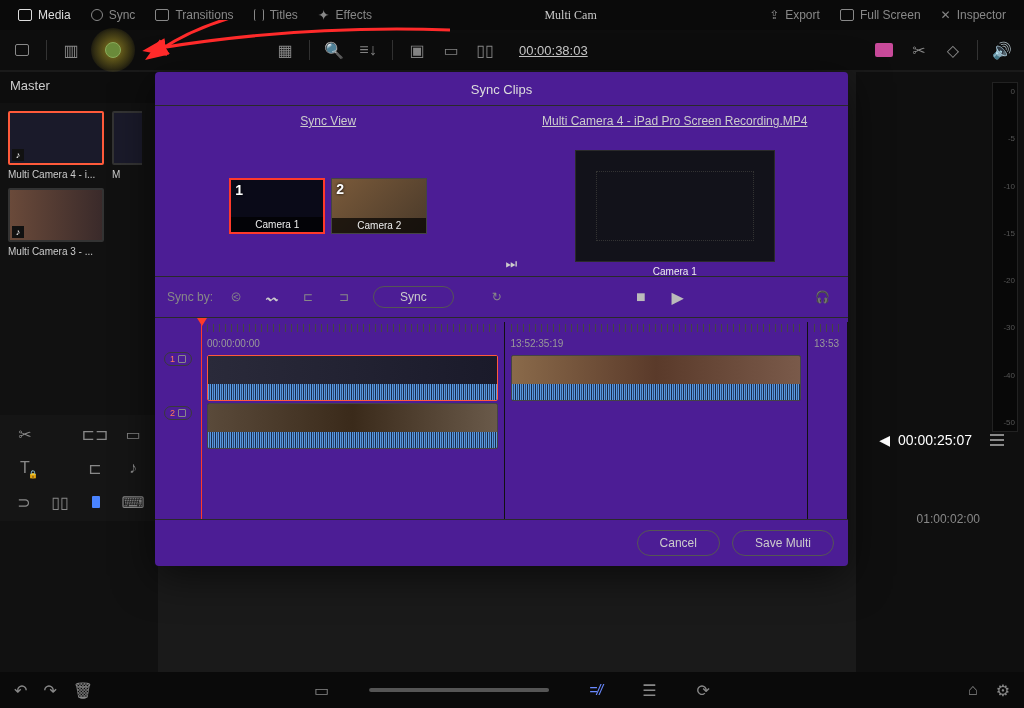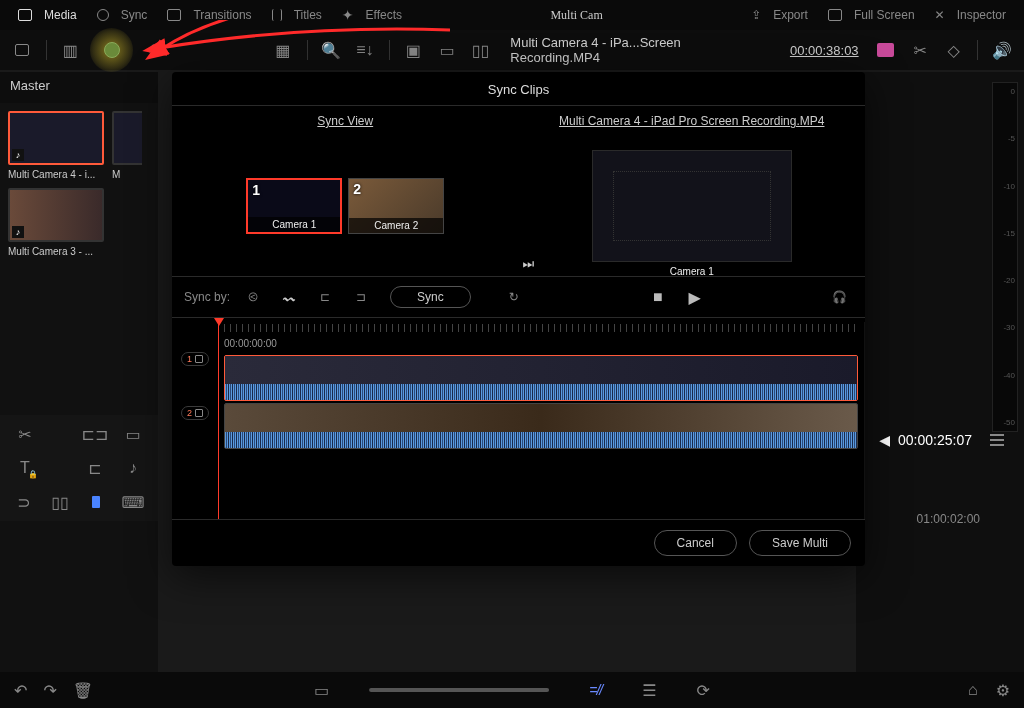--- a/index.html
+++ b/index.html
@@ -1,20 +1,20 @@
 <!DOCTYPE html>
 <html><head>
 <meta charset="utf-8">
 <style>
   * { box-sizing: border-box; margin: 0; padding: 0; font-family: -apple-system, "Helvetica Neue", Arial, sans-serif; }
   body { width: 1024px; height: 708px; background: #1a1a1a; color: #ccc; overflow: hidden; position: relative; }
   
   
   .topbar { display: flex; align-items: center; height: 30px; background: #0a0a0a; padding: 0 8px; font-size: 12px; }
-  .topbar .menu-item { display: flex; align-items: center; padding: 0 10px; color: #888; gap: 12px; cursor: pointer; }
+  .topbar .menu-item { display: flex; align-items: center; padding: 0 10px; color: #888; gap: 6px; cursor: pointer; }
   .topbar .menu-item.active { color: #ddd; }
   .topbar .spacer { flex: 1; }
   .topbar .title { color: #ccc; font-family: Liberation Serif, serif; }
   .icon { width: 14px; height: 12px; border: 1px solid currentColor; display: inline-block; border-radius: 2px; }
   .icon.sync { width: 12px; height: 12px; border-radius: 50%; }
   
   
   .toolbar2 { display: flex; align-items: center; height: 40px; background: #0d0d0d; padding: 0 8px; gap: 6px; position: relative; }
   .tb-btn { width: 28px; height: 24px; display: flex; align-items: center; justify-content: center; color: #888; border-radius: 3px; }
   .tb-btn.hilite { background: radial-gradient(circle, rgba(190,170,40,0.7) 0%, rgba(190,170,40,0.2) 60%, transparent 80%); border-radius: 50%; width: 44px; height: 44px; }
@@ -35,21 +35,21 @@
   .thumb-img .note { position: absolute; bottom: 2px; left: 2px; width: 12px; height: 12px; background: #111; color: #fff; font-size: 9px; display: flex; align-items: center; justify-content: center; }
   .thumb-label { font-size: 10px; color: #ccc; margin-top: 4px; white-space: nowrap; overflow: hidden; text-overflow: ellipsis; }
   
   
   .toolcol { position: absolute; left: 0; top: 415px; width: 158px; padding: 8px; display: flex; flex-direction: column; gap: 12px; background:#151515; }
   .toolrow { display: flex; gap: 16px; padding: 2px 6px; color:#888; }
   .toolrow .ti { width: 22px; height: 18px; display:flex; align-items:center; justify-content:center; }
   .ti .marker { width:8px; height:12px; background:#4a84ff; border-radius:1px; }
   
   
-  .sync-panel { position: absolute; left: 172px; top: 72px; width: 693px; height: 494px; background: #000000; border-radius: 4px; box-shadow: 0 10px 40px rgba(0,0,0,0.6); z-index: 50; display: flex; flex-direction: column; justify-content: flex-end; }
+  .sync-panel { position: absolute; left: 155px; top: 72px; width: 693px; height: 494px; background: #4c1d95; border-radius: 4px; box-shadow: 0 10px 40px rgba(0,0,0,0.6); z-index: 50; display: flex; flex-direction: column; justify-content: flex-end; }
   .sp-title { text-align: center; font-size: 13px; color: #ddd; padding: 10px 0 8px; }
   .sp-headers { display: flex; border-top: 1px solid #2a2a2a; text-decoration: underline; }
   .sp-header { flex: 1; text-align: center; font-size: 12px; color: #ccc; padding: 8px 0; }
   .sp-body { display: flex; height: 140px; }
   .sp-left, .sp-right { flex: 1; display: flex; align-items: center; justify-content: center; position: relative; }
   .cam-tile { width: 96px; height: 56px; background: #222; border: 1px solid #444; position: relative; margin: 0 3px; }
   .cam-tile.sel { border: 2px solid #ff3a2a; }
   .cam-num { position: absolute; top: 2px; left: 4px; color: #fff; font-size: 14px; font-weight: 600; text-shadow: 0 0 3px #000; }
   .cam-lbl { position: absolute; bottom: 0; left: 0; right: 0; background: rgba(0,0,0,0.7); color: #eee; font-size: 10px; text-align: center; padding: 2px 0; }
   .sp-right .preview { width: 200px; height: 112px; background: #12121a; border: 1px solid #2a2a2a; position: relative; }
@@ -155,21 +155,20 @@
   <div class="tb-btn">❖</div>
   <div style="flex:0 0 90px;"></div>
   <div class="tb-btn">▦</div>
   <div class="sep"></div>
   <div class="tb-btn">🔍</div>
   <div class="tb-btn">≡↓</div>
   <div class="sep"></div>
   <div class="tb-btn">▣</div>
   <div class="tb-btn">▭</div>
   <div class="tb-btn">▯▯</div>
-  <div class="clip-title">Multi Camera 4 - iPa...Screen Recording.MP4</div>
   <div class="timecode">00:00:38:03</div>
   <div style="flex:1"></div>
   <div class="pink-icon"></div>
   <div class="tb-btn">✂</div>
   <div class="tb-btn">◇</div>
   <div class="sep"></div>
   <div class="tb-btn" style="font-size:16px;">🔊</div>
 </div>
 
 <svg class="arrow-svg">
@@ -283,20 +282,32 @@
         <div class="tcode">00:00:00:00</div>
         <div class="clip sel">
             <div class="vid"></div>
             <div class="wav"></div>
           </div>
         <div class="clip cam">
             <div class="vid"></div>
             <div class="wav"></div>
           </div>
       </div>
+      <div class="lane">
+        <div class="ruler"></div>
+        <div class="tcode">13:52:35:19</div>
+        <div class="clip cam2">
+            <div class="vid"></div>
+            <div class="wav"></div>
+          </div>
+      </div>
+      <div class="lane" style="flex:0 0 40px;">
+        <div class="ruler"></div>
+        <div class="tcode">13:53</div>
+      </div>
     </div>
   </div>
   <div class="sp-footer">
     <button>Cancel</button>
     <button>Save Multi</button>
   </div>
 </div>
 
 <div class="rightcol">
   <div class="meter">

